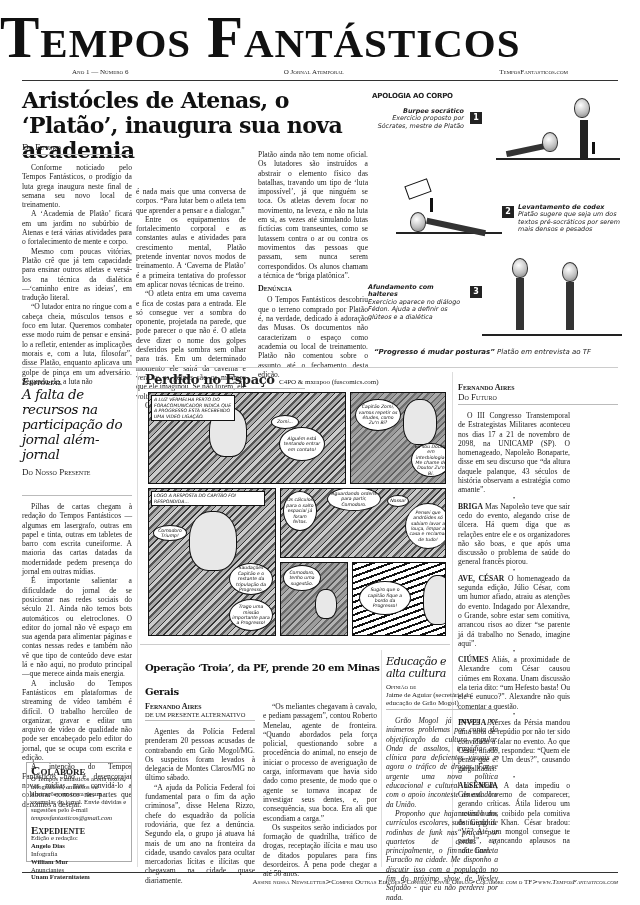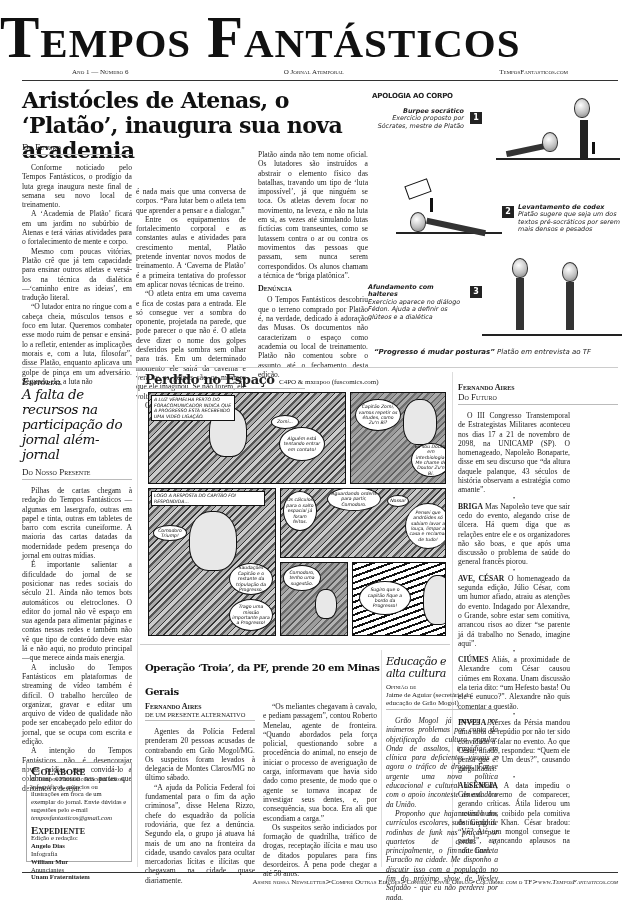--- a/index.html
+++ b/index.html
@@ -118,21 +118,21 @@
     <b>“Progresso é mudar posturas”</b>
     <span>Platão em entrevista ao TF</span>
   </div>
 </div>
 
 <div class="hrule" style="left:22px;right:22px;top:367px;background:#ccc"></div>
 
 <div class="col" style="left:22px;top:376px;width:110px">
   <div class="editorial-kicker">Editorial</div>
   <div class="editorial-title">A falta de recursos na participação do jornal além-jornal</div>
-  <div class="kicker" style="border-bottom:1px solid #bbb;padding-bottom:2px;margin:5px 0 6px 0">Do Nosso Presente</div>
+  <div class="kicker" style="border-bottom:1px solid #bbb;padding-bottom:18px;margin:5px 0 6px 0">Do Nosso Presente</div>
   <div class="body">
     <p>Pilhas de cartas chegam à redação do Tempos Fantásticos — algumas em lasergrafo, outras em papel e tinta, outras em tabletes de barro com escrita cuneiforme. A maioria das cartas datadas da modernidade pedem presença do jornal em outras mídias.</p>
     <p>É importante salientar a dificuldade do jornal de se posicionar nas redes sociais do século 21. Ainda não temos bots automáticos ou eletroclones. O editor do jornal não vê espaço em sua agenda para alimentar páginas e contas nessas redes e também não vê que tipo de conteúdo deve estar lá e não aqui, no produto principal —que merece ainda mais energia.</p>
     <p>A inclusão do Tempos Fantásticos em plataformas de streaming de vídeo também é difícil. O trabalho hercúleo de organizar, gravar e editar um arquivo de vídeo de qualidade não pode ser encabeçado pelo editor do jornal, que se ocupa com escrita e edição.</p>
     <p>A intenção do Tempos Fantásticos não é desencorajar novas mídias, mas convidá-lo a colaborar conosco nas partes que deixamos a desejar.</p>
   </div>
 </div>
 
 <div class="box">
   <div style="font-variant:small-caps;font-weight:bold;font-size:13px">Colabore</div>

